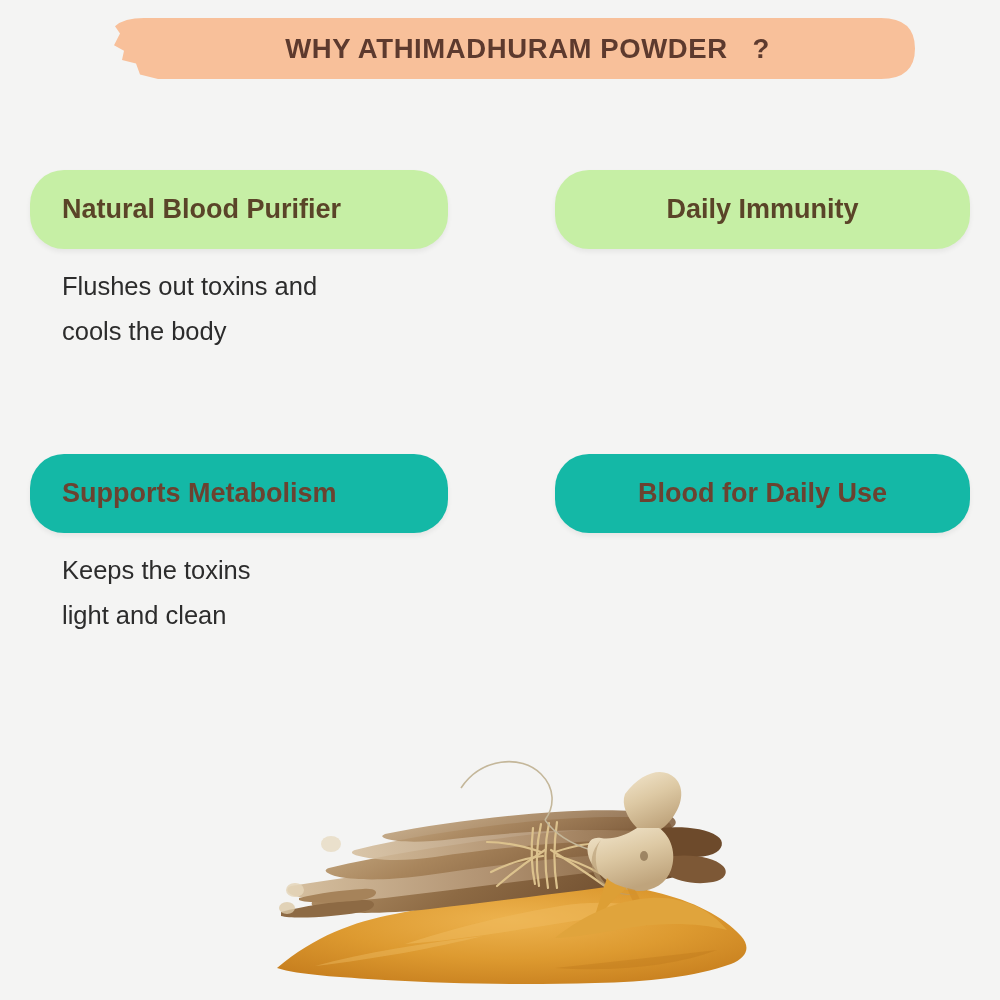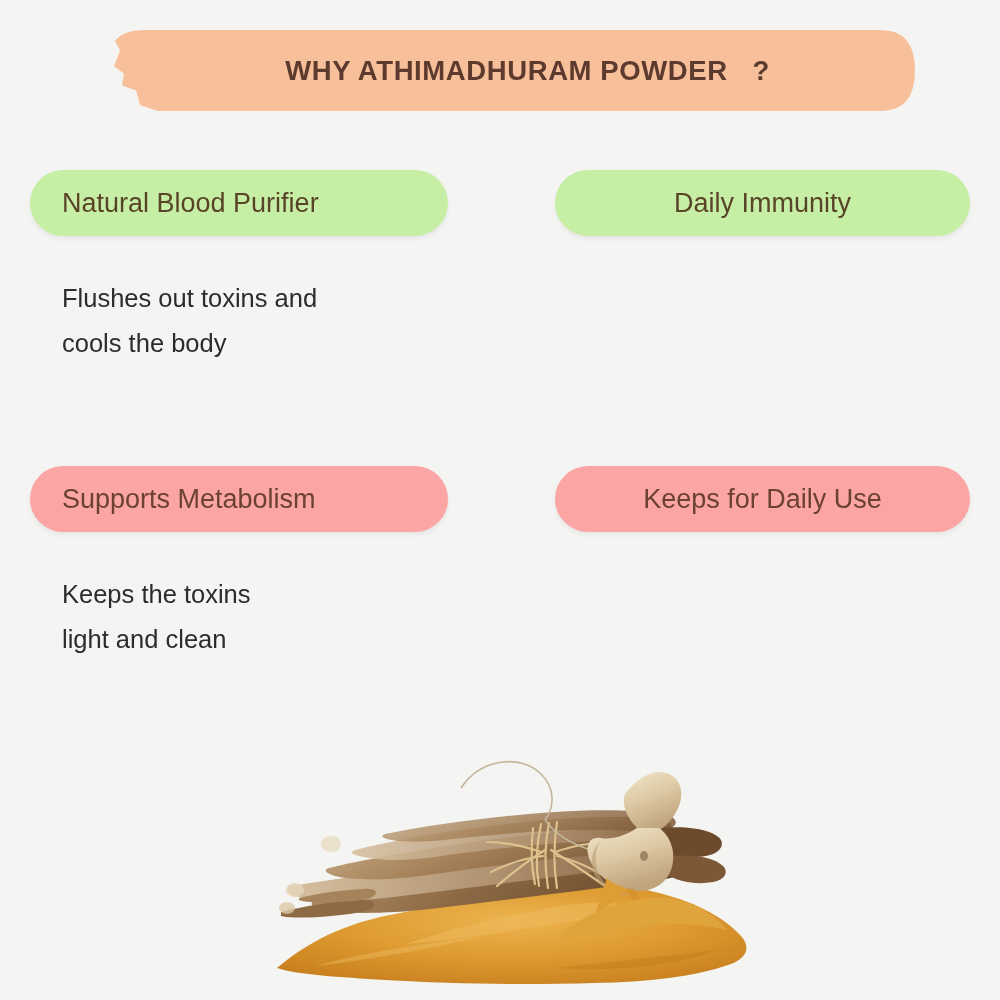--- a/index.html
+++ b/index.html
@@ -11,22 +11,22 @@
 
   body {
     background:#f4f4f3;
     font-family:"Liberation Sans", sans-serif;
     position:relative;
   }
 
   
   #title-banner-wrap {
     position:absolute;
-    left:110px; top:30px;
-    width:805px; height:81px;
+    left:110px; top:18px;
+    width:805px; height:61px;
   }
   #title-banner-shape {
     position:absolute; inset:0;
     width:100%; height:100%;
     display:block;
   }
   #title-text {
     position:absolute; inset:0;
     display:flex; align-items:center; justify-content:center;
     padding-left:30px;
@@ -43,51 +43,51 @@
     left:0; top:170px;
     width:1000px;
   }
   .benefit-row {
     display:flex;
     width:1000px;
   }
   .benefit-col { width:500px; position:relative; }
 
   .benefit-pill {
-    height:66px;
+    height:79px;
     border-radius:34px;
     display:flex;
     align-items:center;
     font-size:27px;
-    font-weight:normal;
+    font-weight:bold;
     color:#5a4428;
     box-shadow:0 3px 5px rgba(0,0,0,0.06);
   }
   .col-left .benefit-pill {
     margin-left:30px;
     width:418px;
     padding-left:32px;
     justify-content:flex-start;
   }
   .col-right .benefit-pill {
     margin-left:55px;
     width:415px;
     justify-content:center;
   }
   .pill-green { background:#c6efa5; }
-  .pill-peach { background:#fca5a5; color:#6b4230; }
+  .pill-peach { background:#14b8a6; color:#6b4230; }
 
   .benefit-desc {
     font-size:25.5px;
     line-height:45px;
     color:#2c2c2c;
     font-weight:400;
     white-space:pre-line;
   }
-  .col-left .benefit-desc  { margin-left:62px; margin-top:40px; }
+  .col-left .benefit-desc  { margin-left:62px; margin-top:15px; }
 
   .row-gap { height:0; }
 
   
   #product-photo {
     position:absolute;
     left:255px; top:700px;
     width:520px; height:290px;
   }
 </style>
@@ -136,21 +136,21 @@
   <div class="benefit-row">
     <div class="benefit-col col-left">
       <div class="benefit-pill pill-peach">
         <span>Supports Metabolism</span>
       </div>
       <div class="benefit-desc">Keeps the toxins
 light and clean</div>
     </div>
     <div class="benefit-col col-right">
       <div class="benefit-pill pill-peach">
-        <span>Keeps for Daily Use</span>
+        <span>Blood for Daily Use</span>
       </div>
 
     </div>
   </div>
 
 </div>
 
 <svg id="product-photo" viewBox="0 0 520 290">
   <defs>
     <radialGradient id="powderGrad" cx="50%" cy="38%" r="68%">

